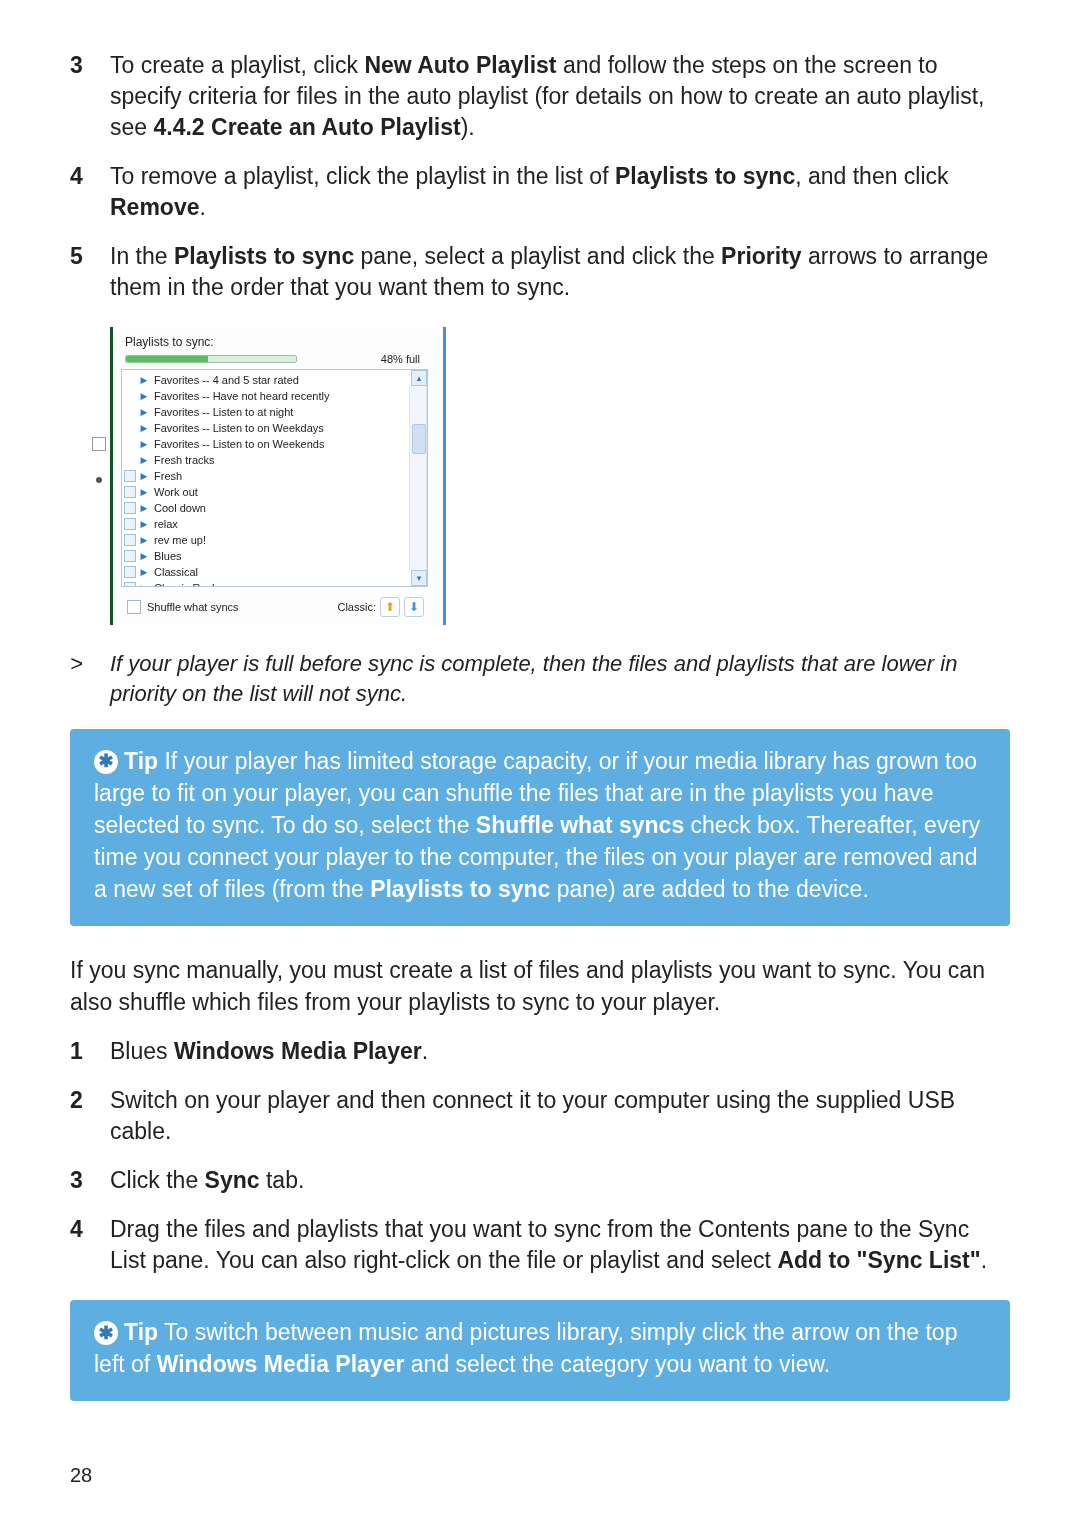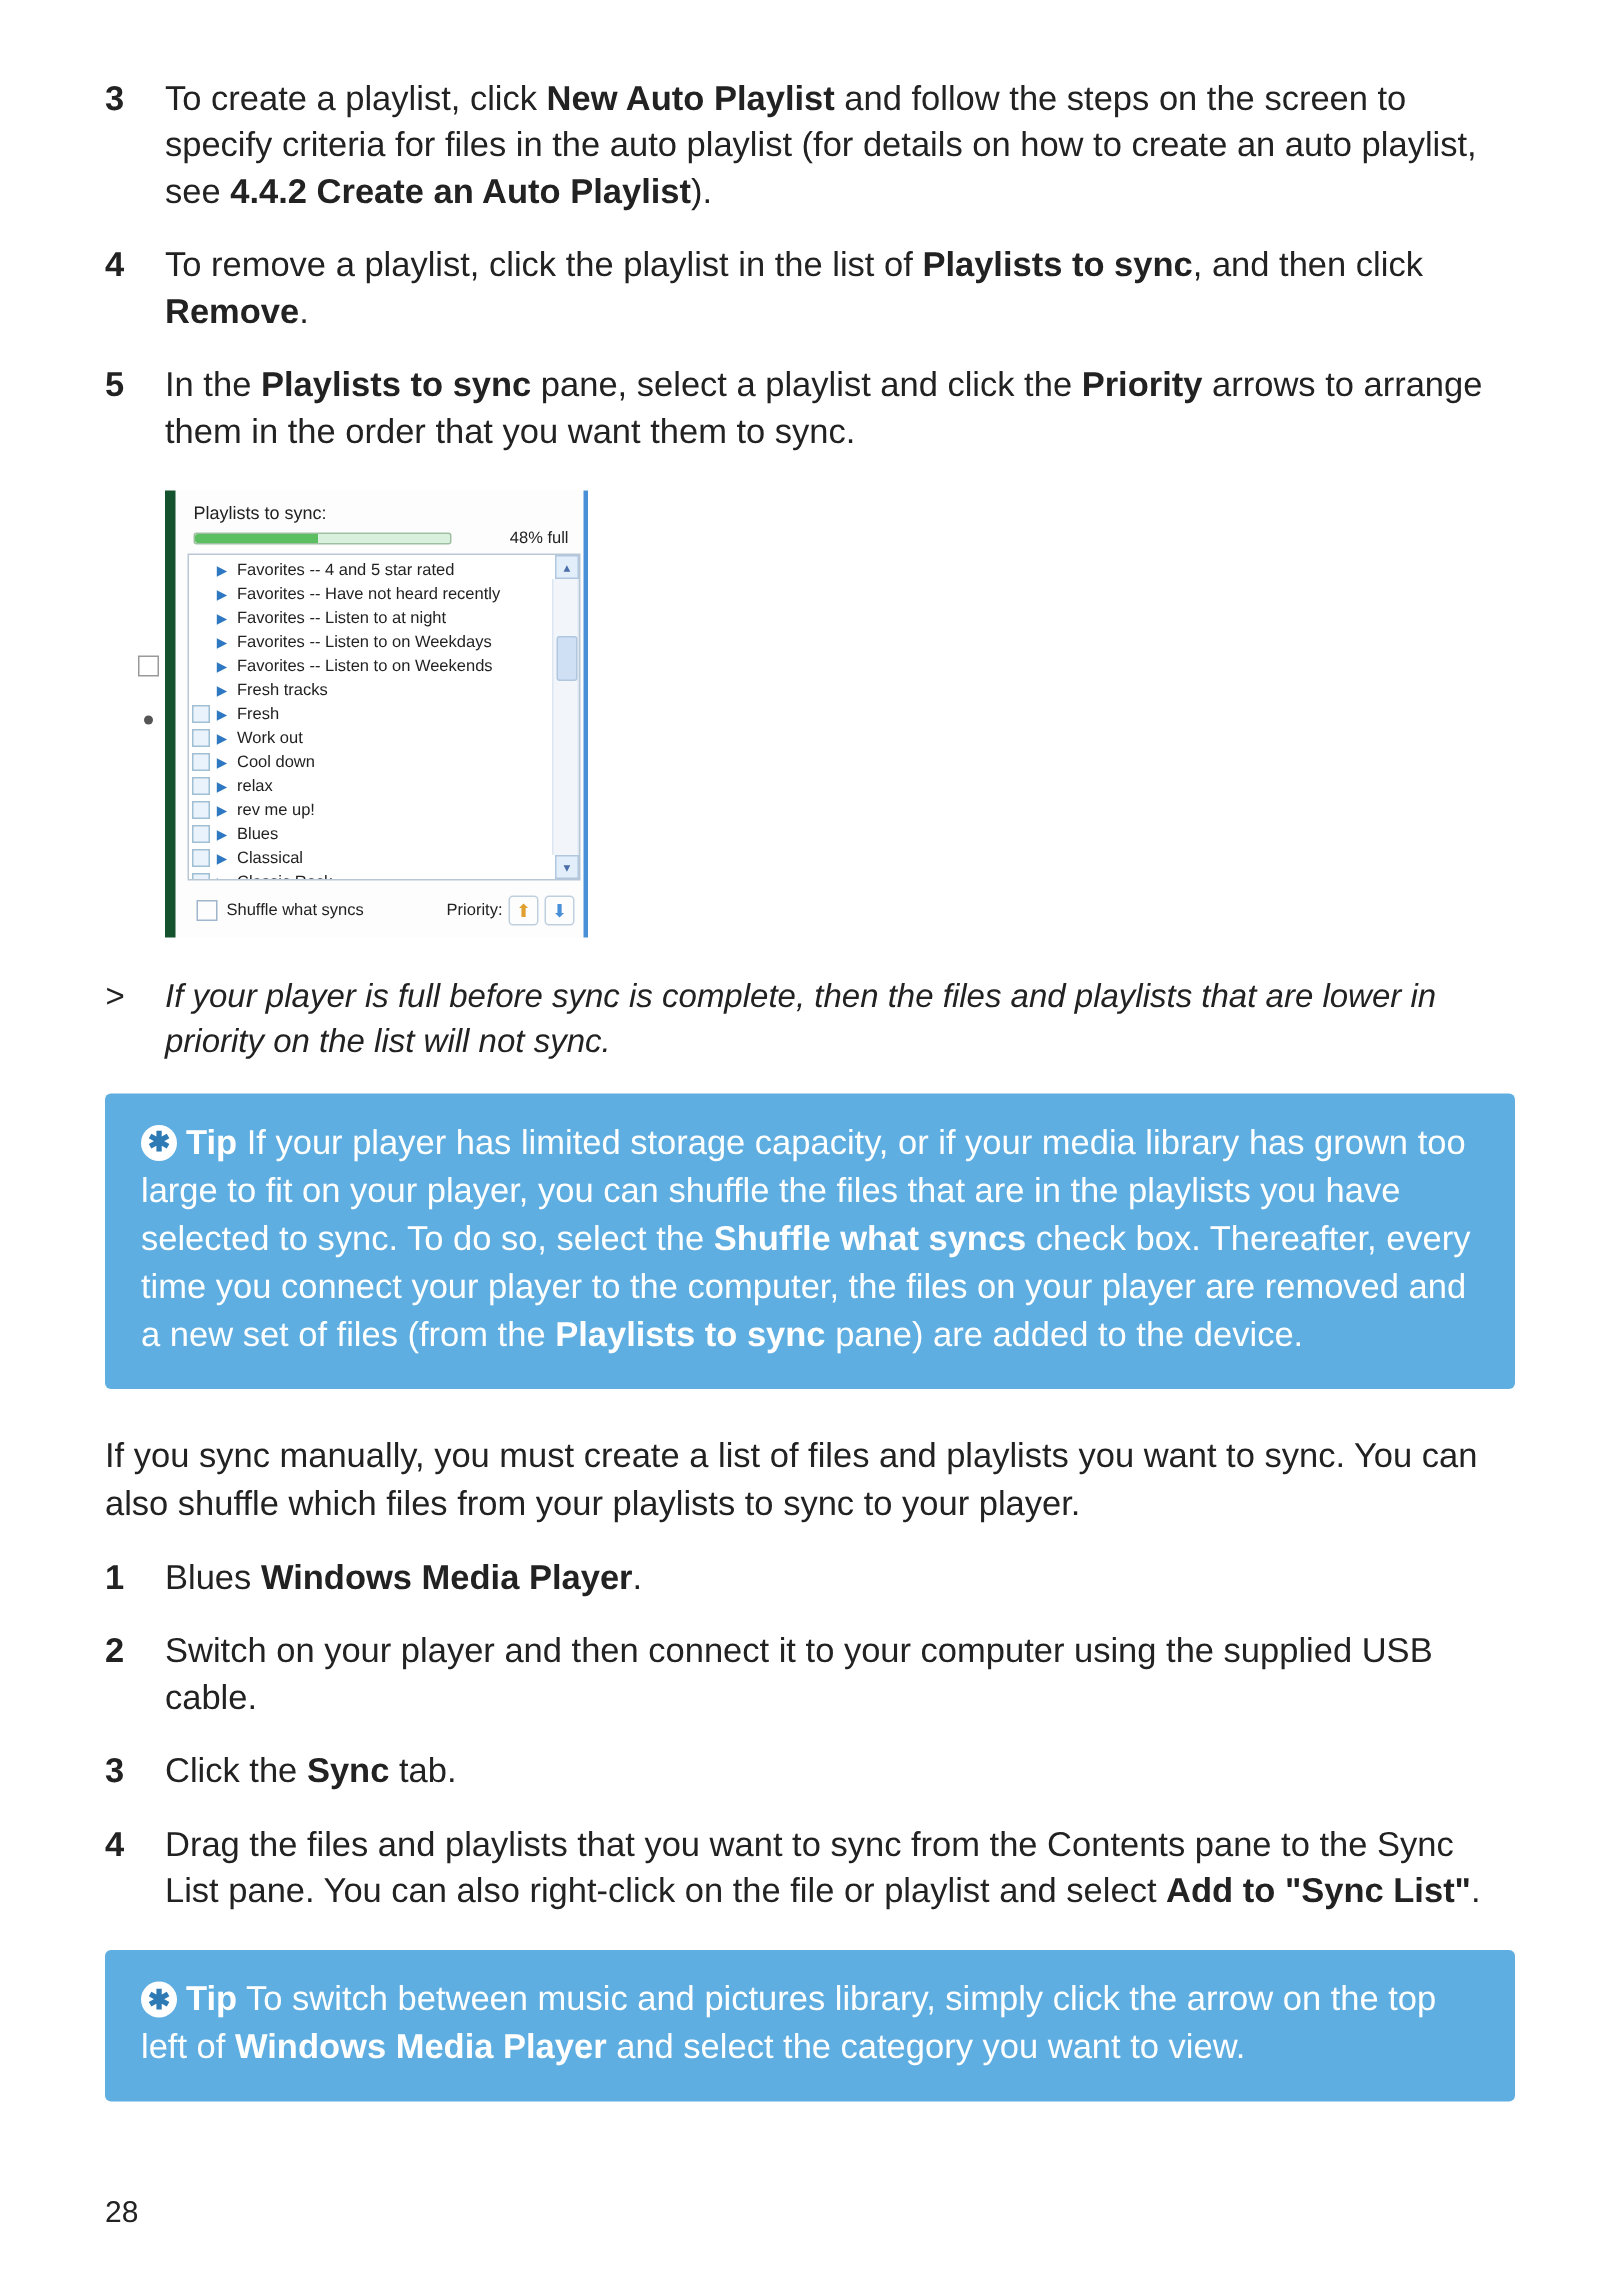--- a/index.html
+++ b/index.html
@@ -38,29 +38,29 @@
     font-weight: bold;
     font-size: 23px;
   }
   ol.steps.start1 { counter-reset: step 0; }
   .b { font-weight: bold; }
   
   .screenshot-wrap {
     margin: 10px 0 24px 40px;
   }
   .screenshot {
-    width: 282px;
-    border-left: 7px solid #14532d;
+    width: 336px;
+    border-left: 3px solid #14532d;
     border-right: 3px solid #4a90d9;
     background: #fdfdfd;
     font-family: Tahoma, Arial, sans-serif;
     font-size: 11px;
     color: #222;
     box-sizing: border-box;
-    padding: 8px 0 4px 8px;
+    padding: 8px 13px 4px 8px;
   }
   .ss-title { font-size: 12px; margin-bottom: 4px; padding-left: 4px; }
   .ss-bar-row { display: flex; align-items: center; padding-left: 4px; margin-bottom: 4px; }
   .ss-bar {
     width: 170px; height: 6px; background: #d9f0dc; border: 1px solid #9fbfa3; border-radius: 2px;
     position: relative;
   }
   .ss-bar::before { content:''; position:absolute; left:0; top:0; bottom:0; width:48%; background:#5bbf62; border-radius:2px 0 0 2px; }
   .ss-percent { font-size: 11px; margin-left: auto; margin-right: 10px; }
   .ss-listbox {
@@ -220,21 +220,21 @@
             <li>
               <span class="pl-sq"></span>
               <span class="pl-arrow">▶</span>
               <span>Classic Rock</span>
             </li>
           </ul>
       </div>
       <div class="ss-bottom">
         <span class="ss-chk"></span>
         <span>Shuffle what syncs</span>
-        <span style="margin-left:auto">Priority:</span>
+        <span style="margin-left:auto">Classic:</span>
         <span class="prio-btn arrow-up">⬆</span>
         <span class="prio-btn arrow-dn">⬇</span>
       </div>
     </div>
   </div>
 
   <div class="note-line">
     <div class="note-gt">&gt;</div>
     <div>If your player is full before sync is complete, then the files and playlists that are lower in priority on the list will not sync.</div>
   </div>

